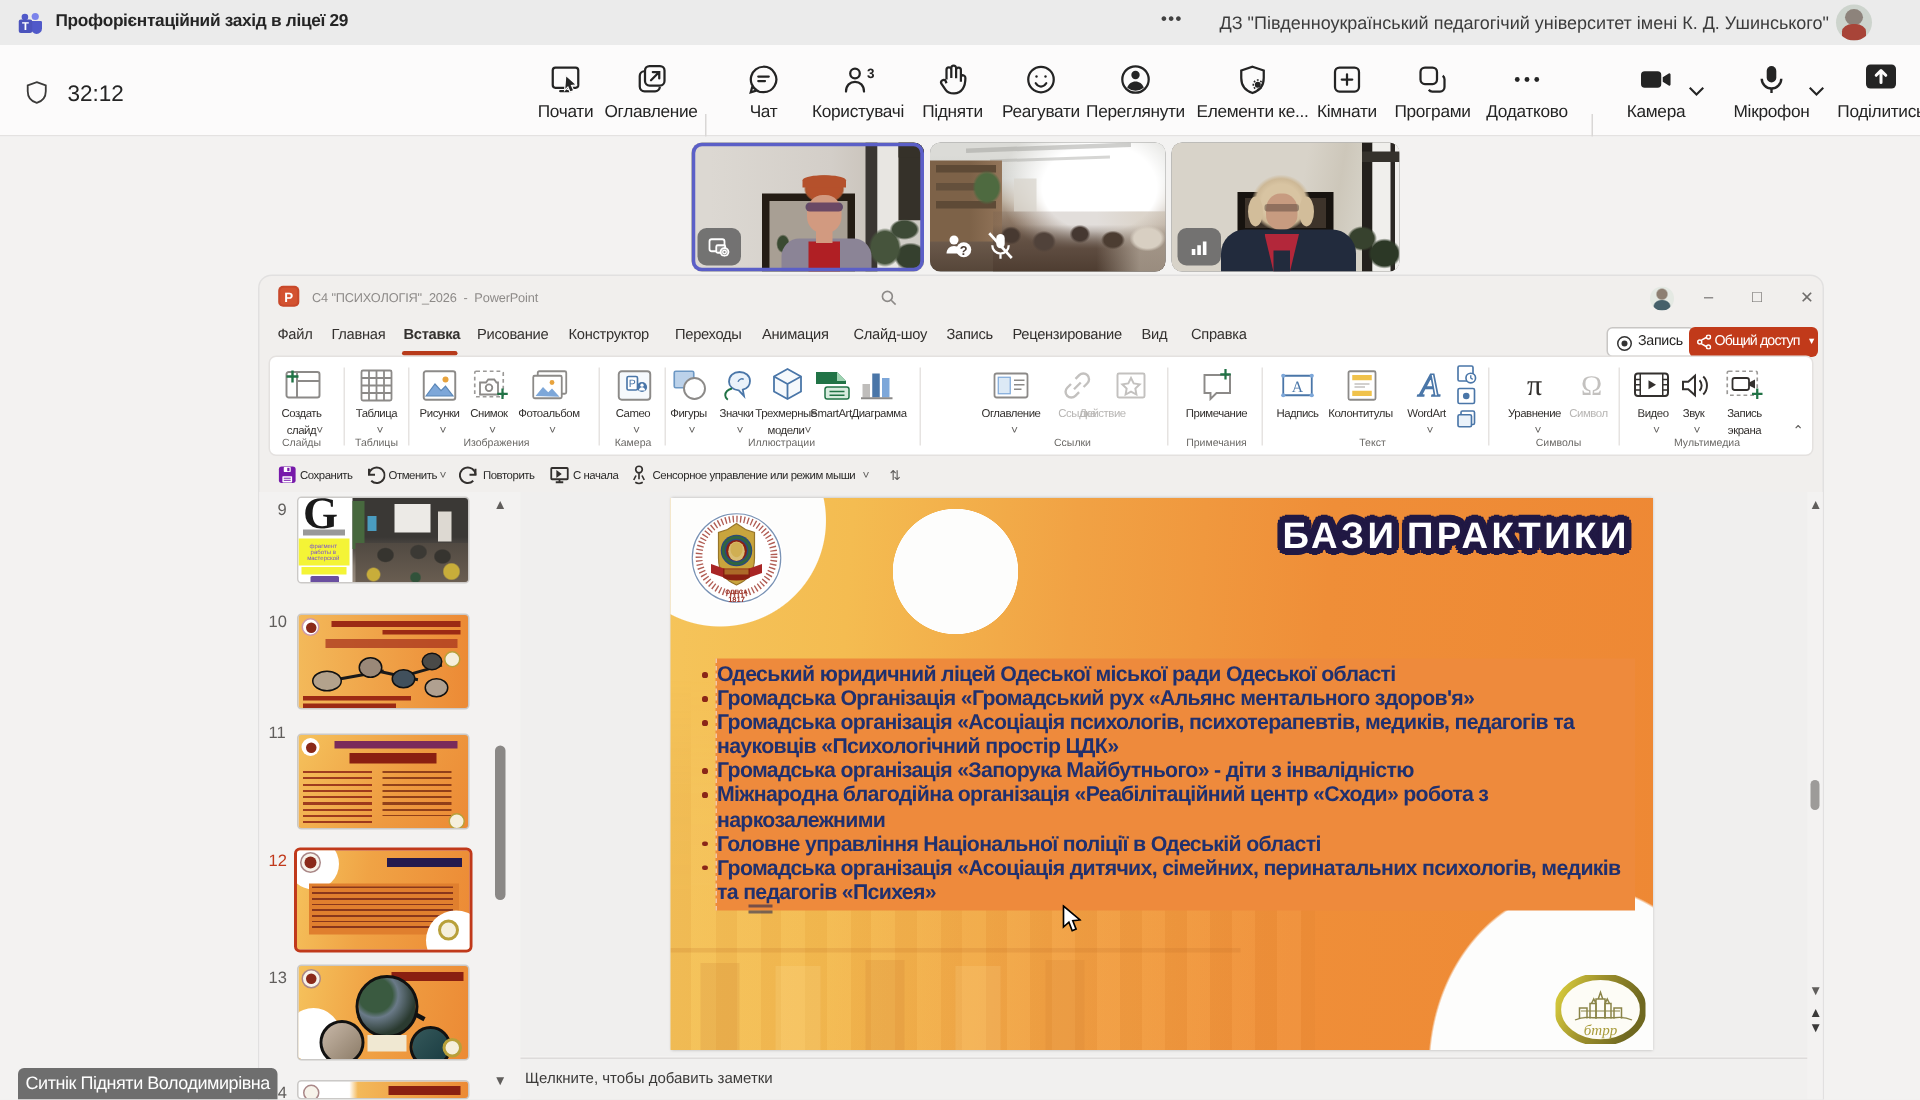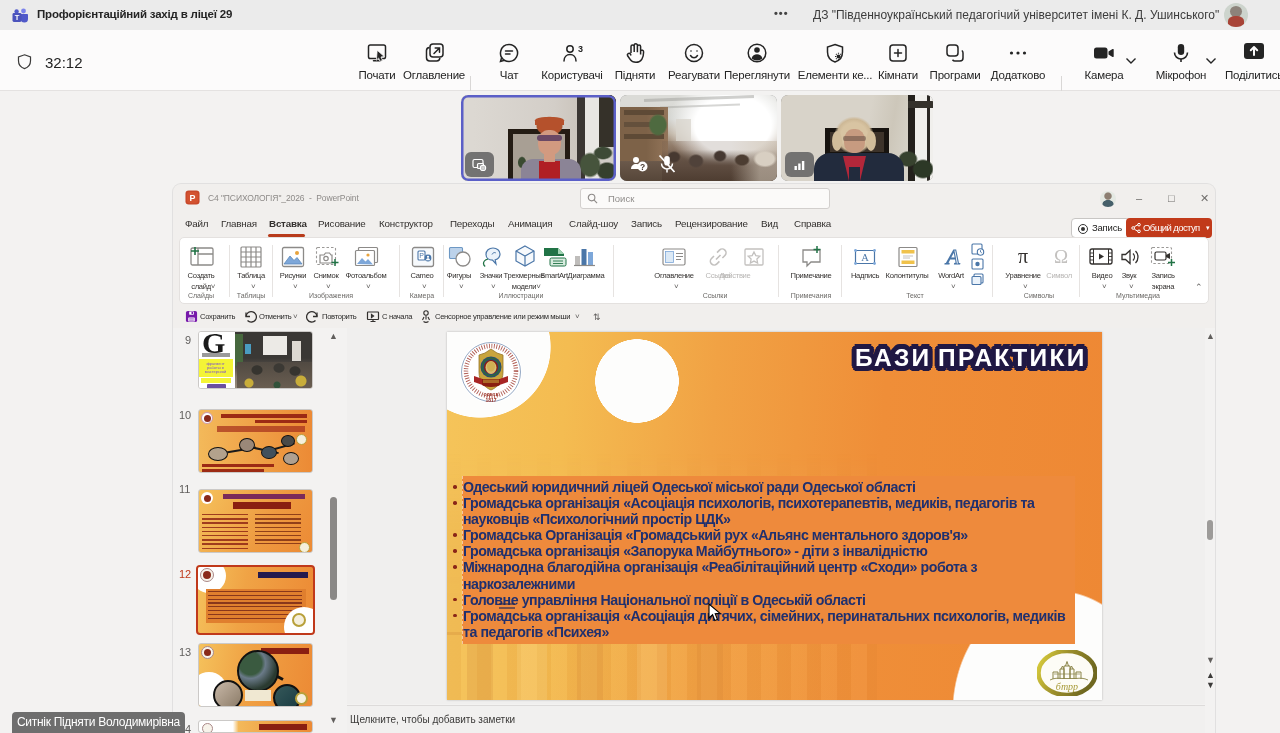--- a/index.html
+++ b/index.html
@@ -72,21 +72,21 @@
   
   #slide { position:absolute; left:100px; top:4px; width:655px; height:368px; overflow:hidden; box-shadow:0 0 2px rgba(0,0,0,.25);
      background:
        radial-gradient(circle 71px at 33px 15px, #fdfdfc 99%, transparent 100%),
        radial-gradient(circle 42px at 190px 49px, #fdfdfc 99%, transparent 100%),
        radial-gradient(ellipse 103px 122px at 608px 380px, #fdfdfc 98.5%, transparent 100%),
        linear-gradient(94deg, #f5c45a 0%, #f4bc51 18%, #f1a244 40%, #ef8e38 65%, #ee8834 100%);
   }
   #stitle { position:absolute; left:407px; top:14px; }
   #stitle span { display:inline-block; color:#fff; font-weight:700; font-size:24.5px; line-height:24px; padding:0 1px; letter-spacing:2.3px; text-shadow:2.5px 0.0px 0 #211944, 2.3px 1.0px 0 #211944, 1.8px 1.8px 0 #211944, 1.0px 2.3px 0 #211944, 0.0px 2.5px 0 #211944, -1.0px 2.3px 0 #211944, -1.8px 1.8px 0 #211944, -2.3px 1.0px 0 #211944, -2.5px 0.0px 0 #211944, -2.3px -1.0px 0 #211944, -1.8px -1.8px 0 #211944, -1.0px -2.3px 0 #211944, -0.0px -2.5px 0 #211944, 1.0px -2.3px 0 #211944, 1.8px -1.8px 0 #211944, 2.3px -1.0px 0 #211944, 5.0px 0.0px 0 #211944, 4.6px 1.9px 0 #211944, 3.5px 3.5px 0 #211944, 1.9px 4.6px 0 #211944, 0.0px 5.0px 0 #211944, -1.9px 4.6px 0 #211944, -3.5px 3.5px 0 #211944, -4.6px 1.9px 0 #211944, -5.0px 0.0px 0 #211944, -4.6px -1.9px 0 #211944, -3.5px -3.5px 0 #211944, -1.9px -4.6px 0 #211944, -0.0px -5.0px 0 #211944, 1.9px -4.6px 0 #211944, 3.5px -3.5px 0 #211944, 4.6px -1.9px 0 #211944; }
-  #stext { position:absolute; left:15px; top:107px; width:613px; background:#ee8a3c; padding:3px 0 4px 0; border-left:1px dashed rgba(250,250,250,.55);margin-top:37px; }
+  #stext { position:absolute; left:30px; top:107px; width:613px; background:#ee8a3c; padding:3px 0 4px 0; border-left:1px dashed rgba(250,250,250,.55); }
   #stext .li { position:relative; font-size:14.2px; font-weight:700; color:#20306e; line-height:16.1px; letter-spacing:-0.45px; }
   #stext .li::before { content:""; position:absolute; left:-10px; top:6px; width:3.5px; height:3.5px; background:#8a2618; border-radius:50%; }
 
   
   #namelabel { position:absolute; left:12px; top:712px; height:21px; background:#6e6e6e; border-radius:4px 4px 0 0; color:#fff; font-size:12px; line-height:21px; padding:0 5px; white-space:nowrap; letter-spacing:-0.3px; }
 </style>
 </head>
 <body>
   <div id="topbar">
     <svg class="abs" style="left:12px;top:8px" width="16" height="15" viewBox="0 0 16 15">
@@ -349,21 +349,20 @@
     </div>
 
     <div id="ppt">
       <div id="ptitle">
         <svg class="abs" style="left:12px;top:6px" width="15" height="15" viewBox="0 0 16 16">
           <rect x="0.5" y="0.5" width="15" height="15" rx="3.5" fill="#c8482a"></rect>
           <rect x="2" y="2" width="12" height="12" rx="2.5" fill="#d35230"></rect>
           <text x="8" y="11.8" font-size="9.5" fill="#fff" text-anchor="middle" font-weight="bold" font-family="Liberation Sans">P</text>
         </svg>
         <span class="ttext">С4 "ПСИХОЛОГІЯ"_2026&nbsp; -&nbsp; PowerPoint</span>
-        <div id="psearch">Поиск</div>
         <svg class="abs" style="left:414px;top:9px" width="11" height="11" viewBox="0 0 12 12" fill="none" stroke="#8d8a88" stroke-width="1.2">
           <circle cx="5" cy="5" r="3.6"></circle>
           <path d="M7.8 7.8 L11 11"></path>
         </svg>
         <div id="pavatar"></div>
         <span id="pwinbtns">
           <span style="position:absolute;left:0">–</span>
           <span style="position:absolute;left:32px;top:0px">□</span>
           <span style="position:absolute;left:64px">✕</span>
         </span>
@@ -770,22 +769,22 @@
               <path d="M15 36 L25 39.5 L25 45.5 L15 42 Z" fill="#a82525"></path>
               <path d="M49 36 L39 39.5 L39 45.5 L49 42 Z" fill="#a82525"></path>
               <path d="M23 39 h18 v5.5 a9 2.5 0 0 1 -18 0 Z" fill="#8a1f11"></path>
               <path d="M24 39.5 h16 v3.5 h-16 Z" fill="#c9a53d" opacity="0.55"></path>
               <text x="32" y="56" font-size="4.2" fill="#9c3328" text-anchor="middle" font-weight="bold" font-family="Liberation Sans">ОДЕСА</text>
               <text x="32" y="61.5" font-size="5" fill="#9c3328" text-anchor="middle" font-weight="bold" font-family="Liberation Sans">1817</text>
             </svg>
             <div id="stitle"><span>БАЗИ</span> <span>ПРАКТИКИ</span></div>
             <div id="stext">
               <div class="li">Одеський юридичний ліцей Одеської міської ради Одеської області</div>
+              <div class="li">Громадська Організація «Громадський рух «Альянс ментального здоров'я»</div>
               <div class="li">Громадська організація «Асоціація психологів, психотерапевтів, медиків, педагогів та науковців «Психологічний простір ЦДК»</div>
-              <div class="li">Громадська Організація «Громадський рух «Альянс ментального здоров'я»</div>
               <div class="li">Громадська організація «Запорука Майбутнього» - діти з інвалідністю</div>
               <div class="li">Міжнародна благодійна організація «Реабілітаційний центр «Сходи» робота з наркозалежними</div>
               <div class="li">Головне управління Національної поліції в Одеській області</div>
               <div class="li">Громадська організація «Асоціація дитячих, сімейних, перинатальних психологів, медиків та педагогів «Психея»</div>
             </div>
             <div class="abs" style="left:52px;top:271px;width:16px;height:2px;background:rgba(40,40,80,.6);box-shadow:0 4px 0 rgba(40,40,80,.6);"></div>
             <svg class="abs" style="left:590px;top:318px" width="60" height="46" viewBox="0 0 60 46">
               <defs>
                 <linearGradient id="gold" x1="0" y1="0" x2="1" y2="0.3">
                   <stop offset="0" stop-color="#ded23e"></stop>

